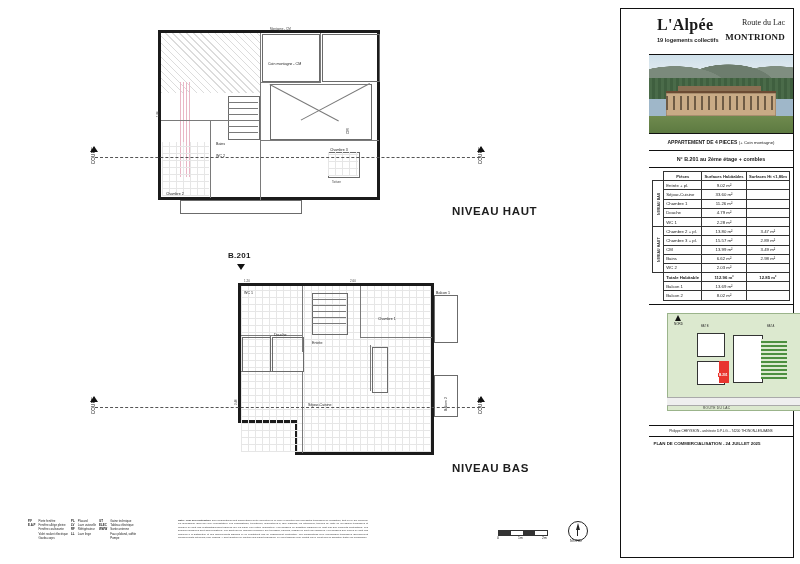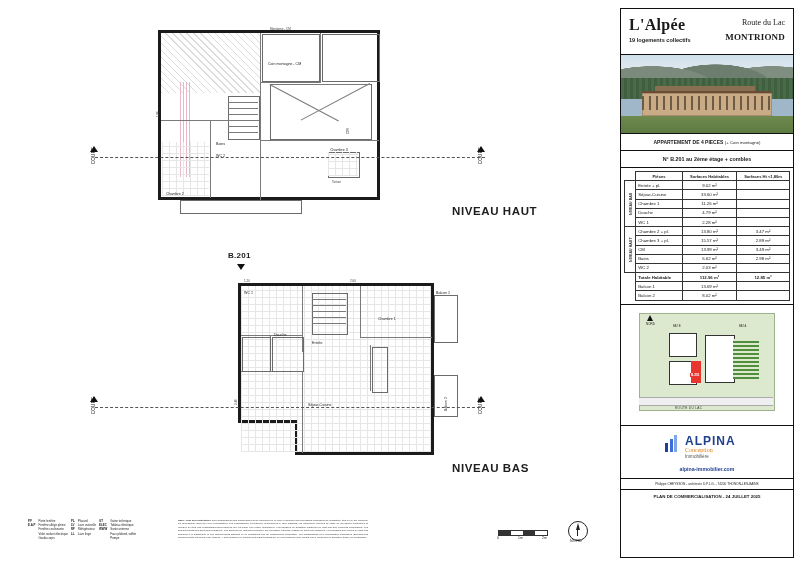--- a/index.html
+++ b/index.html
@@ -59,21 +59,21 @@
   .scale .ticks span{position:absolute;top:0;}
 
   .nord{position:absolute;left:568px;top:521px;width:22px;height:22px;}
   .nord .circ{position:absolute;left:0;top:0;width:18px;height:18px;border:.8px solid #222;border-radius:50%;}
   .nord .arrow{position:absolute;left:8px;top:2px;width:0;height:0;border-left:2.5px solid transparent;border-right:2.5px solid transparent;border-bottom:7px solid #222;}
   .nord .stem{position:absolute;left:8.6px;top:8px;width:.8px;height:7px;background:#222;}
   .nord .txt{position:absolute;left:2px;top:18px;font-size:3.6px;letter-spacing:.4px;color:#111;}
 
   
   .panel{position:absolute;left:620px;top:8px;width:172px;height:548px;border:.8px solid #111;background:#fff;}
-  .pbox{border-bottom:.8px solid #111;}
+  .pbox{border-bottom:.8px solid #111;margin-left:28px;}
   .ttl{position:relative;padding:7px 8px 6px 8px;height:46px;box-sizing:border-box;}
   .ttl .brand{font-size:16px;font-weight:bold;font-family:"Liberation Serif",serif;letter-spacing:.3px;}
   .ttl .sub{font-size:5.6px;font-weight:bold;margin-top:3px;}
   .ttl .route{position:absolute;right:8px;top:9px;font-size:8px;font-family:"Liberation Serif",serif;}
   .ttl .commune{position:absolute;right:8px;top:23px;font-size:9px;font-weight:bold;font-family:"Liberation Serif",serif;letter-spacing:.2px;}
 
   .photo{height:78px;position:relative;overflow:hidden;background:#9fb7c9;}
   .sky{position:absolute;left:0;top:0;right:0;height:30%;background:linear-gradient(#cfe0ea,#e7eef2);}
   .mount{position:absolute;left:0;top:4%;right:0;height:38%;
      background:
@@ -452,30 +452,19 @@
       <div class="b3"></div>
       <div class="stairs"></div>
       <div class="hl"></div>
       <div class="tag">B.201</div>
       <div class="road"></div>
       <div class="roadtxt">ROUTE DU LAC</div>
       <div class="lab" style="left:52px;top:20px;">BAT B</div>
       <div class="lab" style="left:118px;top:20px;">BAT A</div>
     </div>
 
-    <div class="pbox logo">
-      <div class="mark">
-          <i></i>
-          <i></i>
-          <i></i>
-        </div>
-      <div class="alp">ALPINA</div>
-      <div class="cons">Conception</div>
-      <div class="immo">Immobilière</div>
-      <div class="web">alpina-immobilier.com</div>
-    </div>
 
     <div class="pbox archi">Philippe CHEYSSON - architecte D.P.L.G. - 74200 THONON-LES-BAINS</div>
 
     <div class="footer">PLAN DE COMMERCIALISATION - 24 JUILLET 2025</div>
   </div>
 
 </div>
 
 </body></html>

